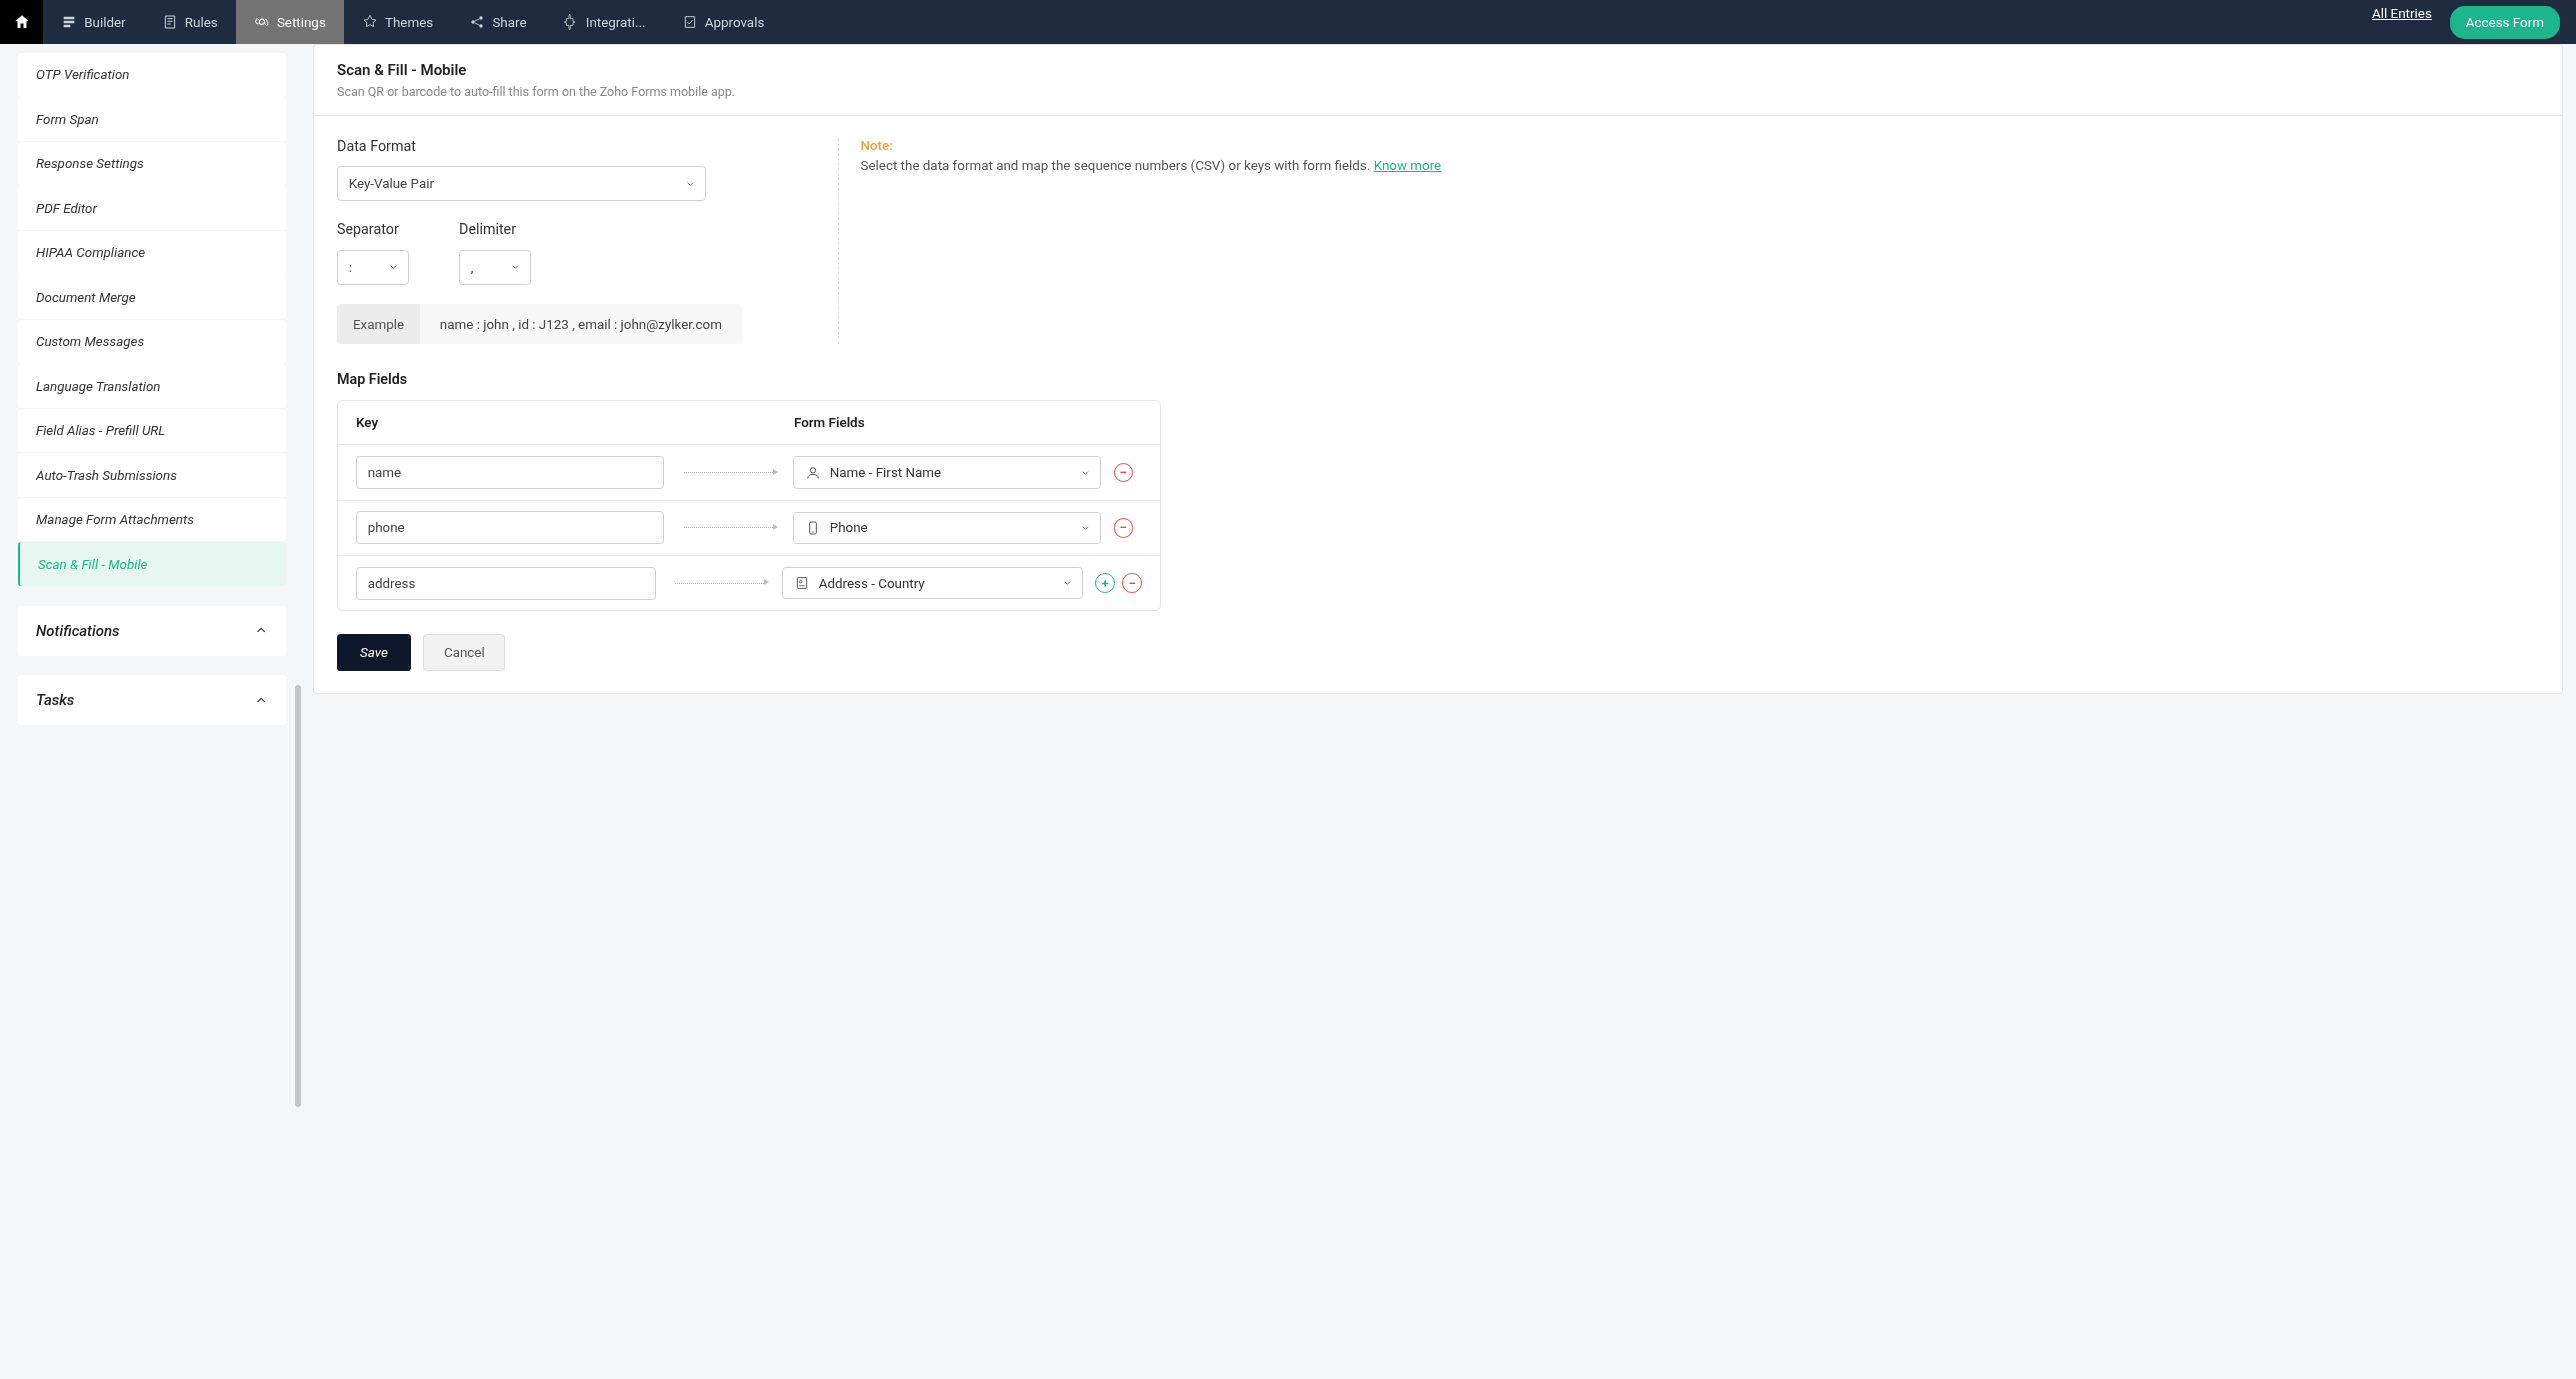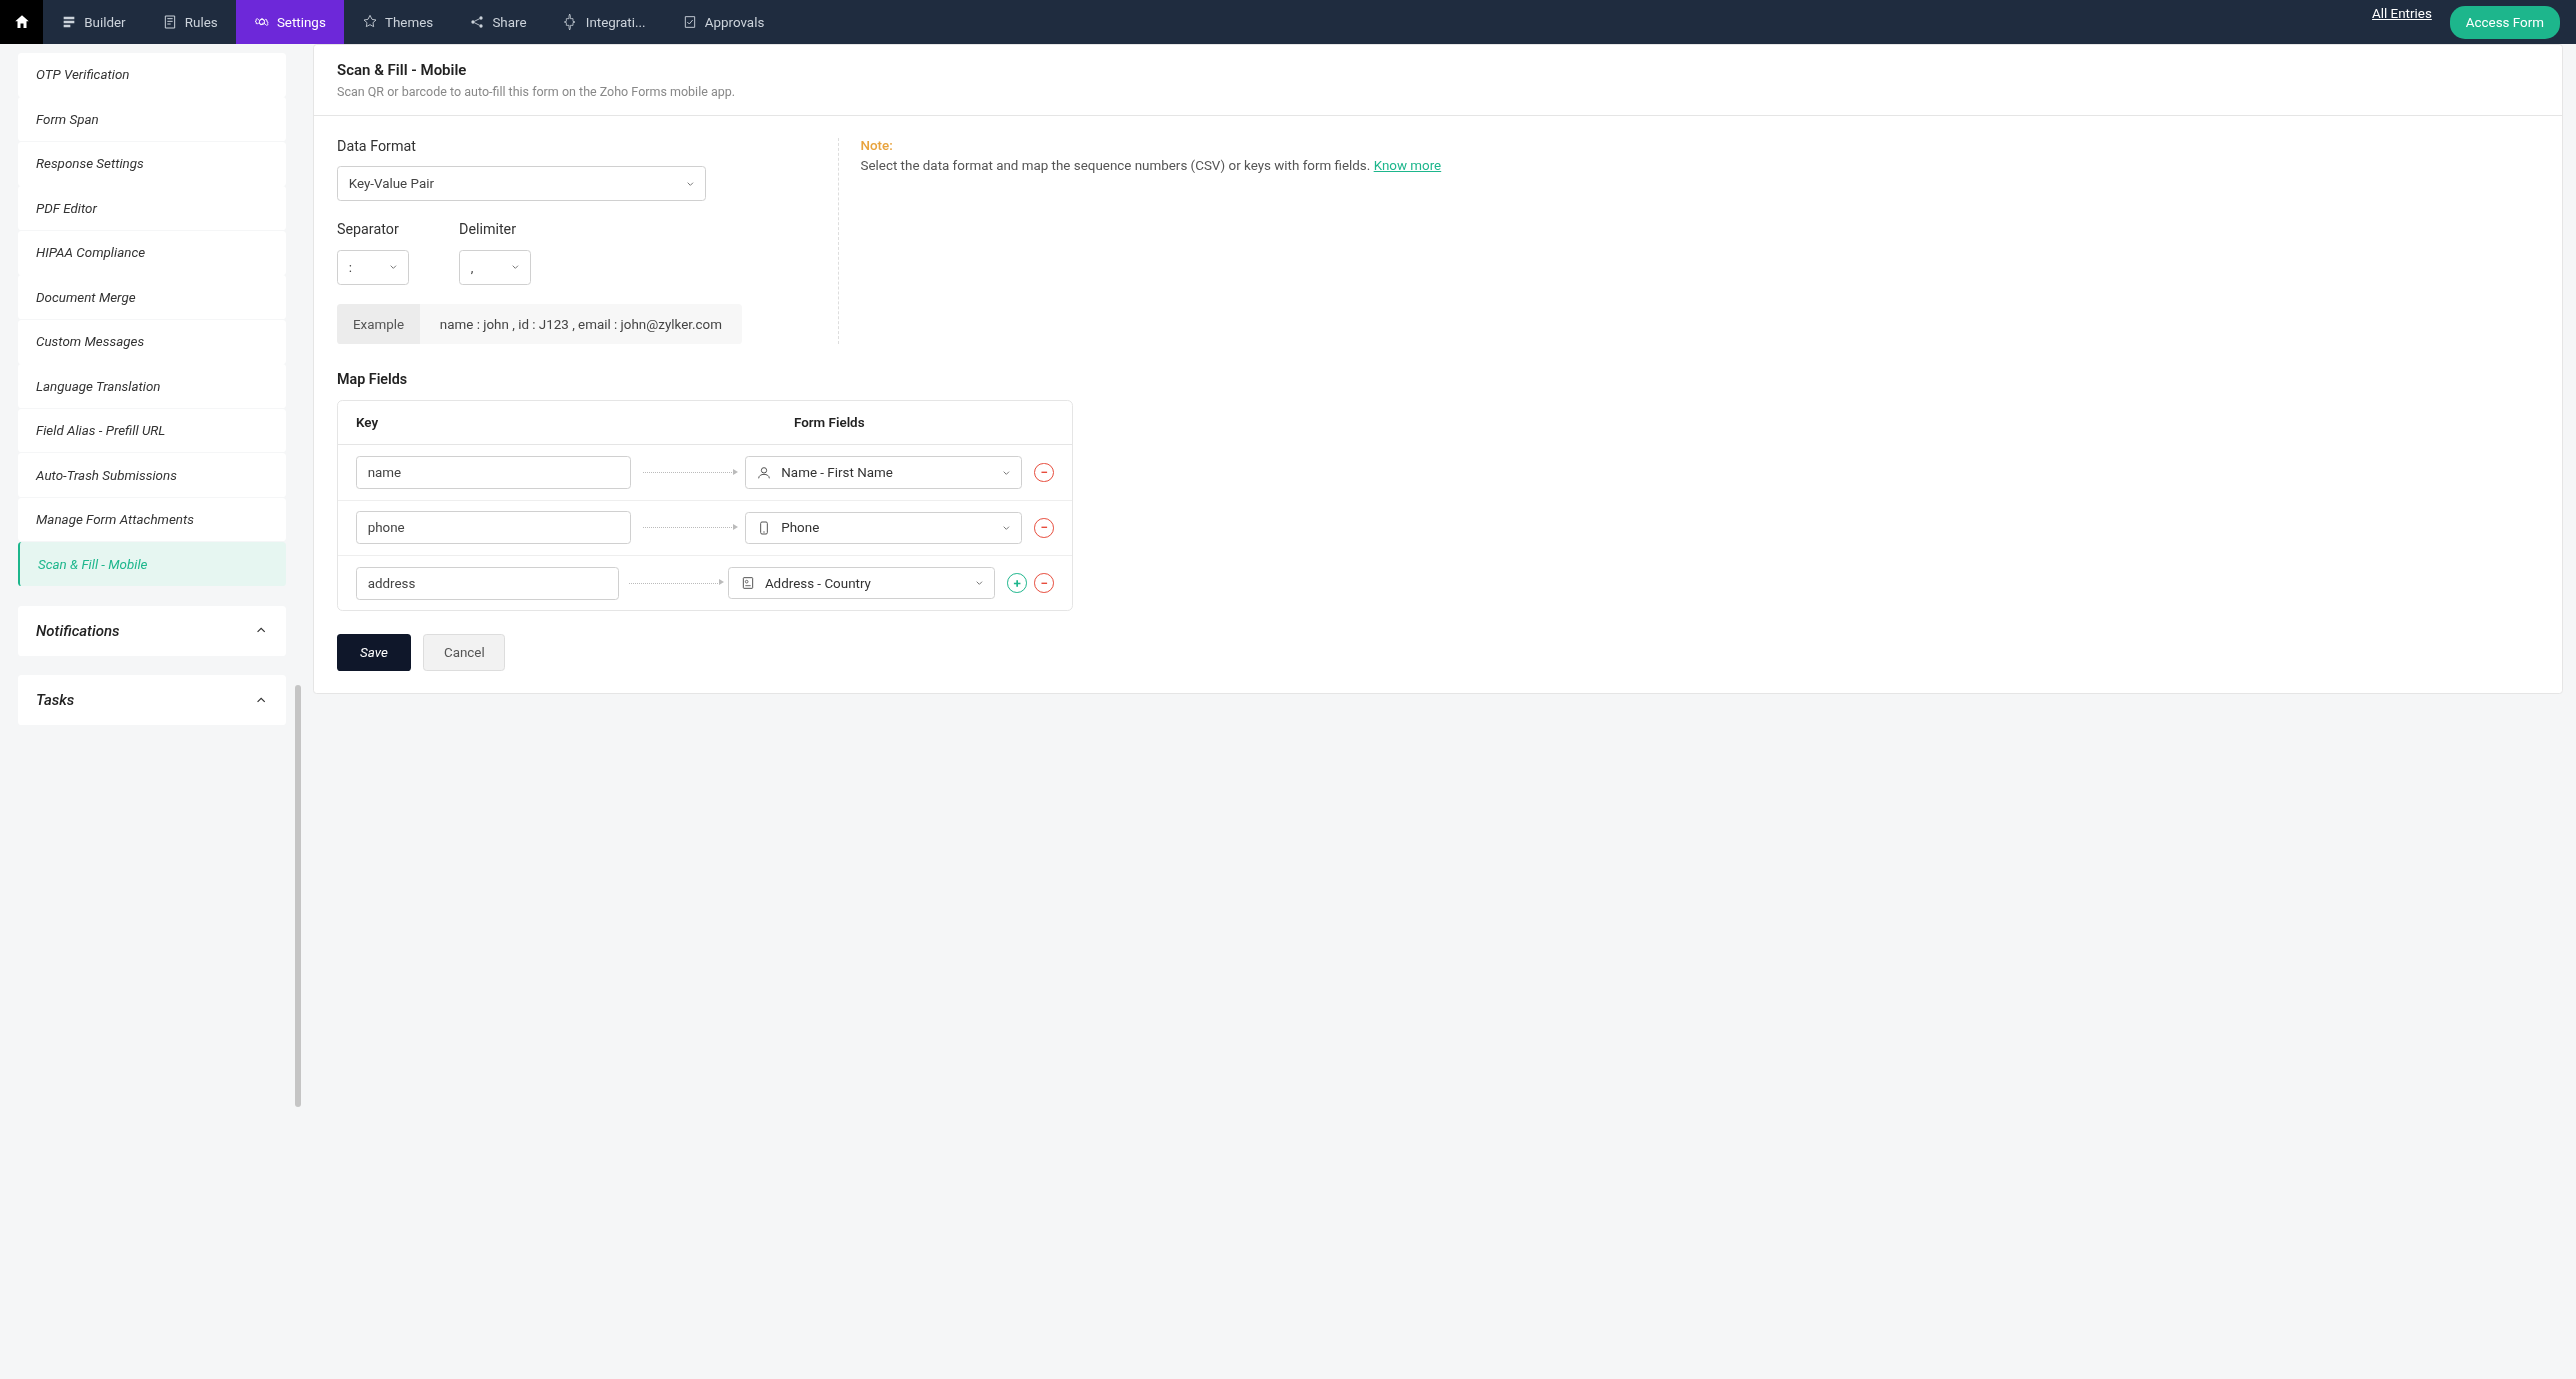--- a/index.html
+++ b/index.html
@@ -4,21 +4,21 @@
 <style>
 * { box-sizing: border-box; margin: 0; padding: 0; font-family: -apple-system, BlinkMacSystemFont, "Segoe UI", Roboto, sans-serif; }
 body { background: #f5f6f7; color: #222; }
 
 
 .topnav { background: #1f2c3f; display: flex; align-items: center; height: 44px; }
 .home-btn { width: 43px; height: 44px; background: #000; display: flex; align-items: center; justify-content: center; cursor: pointer; }
 .home-btn svg { width: 18px; height: 18px; fill: #fff; }
 .nav-tabs { display: flex; flex: 1; }
 .nav-tab { display: flex; align-items: center; gap: 7.2px; padding: 0 18px; height: 44px; color: #ccd3db; font-size: 13.4px; cursor: pointer; }
-.nav-tab.active { background: #6d28d9; color: #fff; }
+.nav-tab.active { background: #737373; color: #fff; }
 .nav-tab svg { width: 16px; height: 16px; fill: currentColor; }
 .nav-right { display: flex; gap: 18px; padding-right: 16px; }
 .all-entries { color: #fff; text-decoration: underline; font-size: 13.4px; cursor: pointer; }
 .access-form { background: #1db68c; color: #fff; border: none; padding: 9px 16px; border-radius: 15px; font-size: 13.4px; cursor: pointer; }
 
 
 .layout { display: flex; min-height: calc(100vh - 44px); }
 
 
 .sidebar { width: 304px; padding: 9px 18px 18px 18px; overflow-y: auto; position: relative; font-style: italic; }
@@ -52,21 +52,21 @@
 .example-box { margin-top: 19.7px; display: inline-flex; align-items: stretch; border-radius: 3.6px; overflow: hidden; font-size: 13.4px; }
 .example-tag { background: #ececec; padding: 12.5px 16px; color: #555; }
 .example-text { background: #f7f7f7; padding: 12.5px 19.7px; color: #444; }
 
 .note-title { color: #e8a33d; font-size: 13.4px; font-weight: 500; margin-bottom: 2px; }
 .note-text { color: #555; font-size: 13.4px; line-height: 1.6; }
 .note-link { color: #1db68c; text-decoration: underline; cursor: pointer; }
 
 .mapfields { margin-top: 27px; }
 .mapfields h3 { font-size: 14.3px; font-weight: 600; margin-bottom: 12.5px; }
-.map-table { border: 0.9px solid #e5e5e5; border-radius: 5.4px; width: 736px; }
+.map-table { border: 0.9px solid #e5e5e5; border-radius: 5.4px; width: 824px; }
 .map-header { display: flex; padding: 14.3px 18px; border-bottom: 0.9px solid #e5e5e5; font-weight: 600; font-size: 13.4px; }
 .map-header .col-key { width: 340px; }
 .map-header .col-arrow { width: 98px; }
 .map-header .col-field { flex: 1; }
 .map-row { display: flex; align-items: center; padding: 10.7px 18px; border-bottom: 0.9px solid #eee; gap: 0; }
 .map-row:last-child { border-bottom: none; }
 .key-input { width: 308px; border: 0.9px solid #d0d0d0; border-radius: 3.6px; padding: 8px 10.7px; font-size: 13.4px; color: #444; }
 .arrow-cell { width: 129px; display: flex; justify-content: center; }
 .arrow-dots { border-top: 1.8px dotted #bbb; width: 89px; height: 0.9px; position: relative; }
 .arrow-dots::after { content:''; position:absolute; right:-5.4px; top:-4.5px; border-left:5.4px solid #bbb; border-top:3.6px solid transparent; border-bottom:3.6px solid transparent; }

